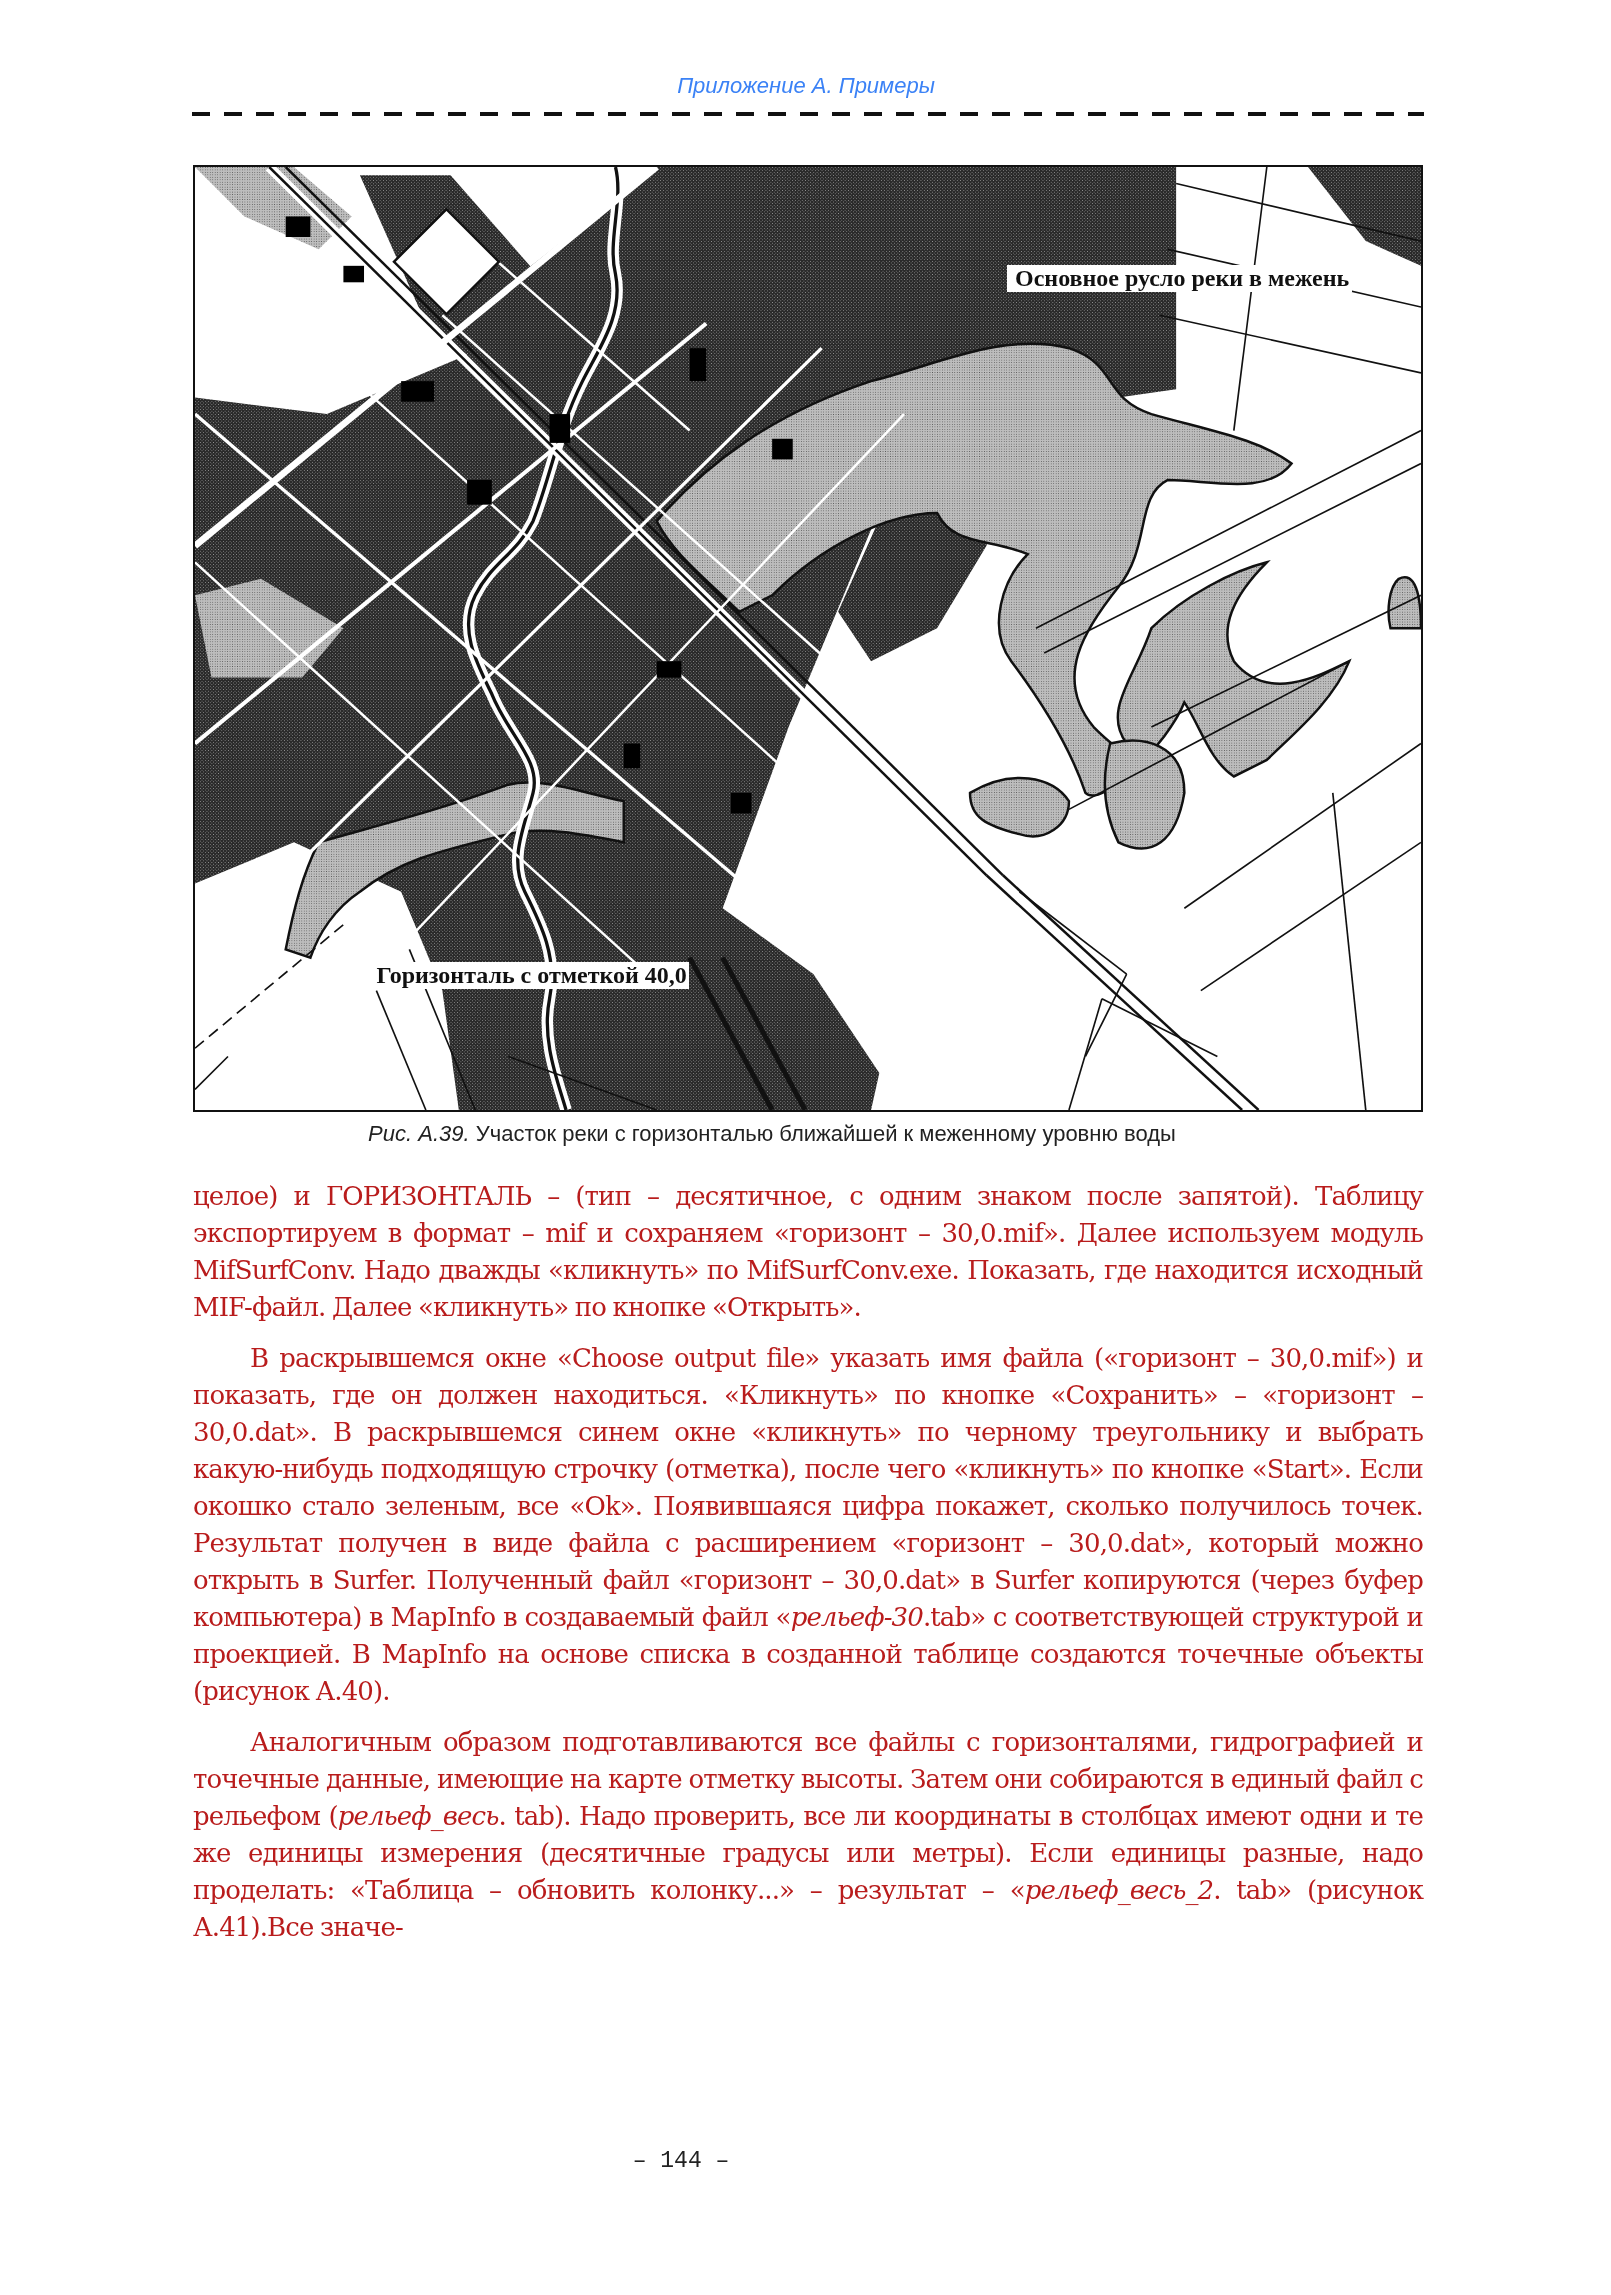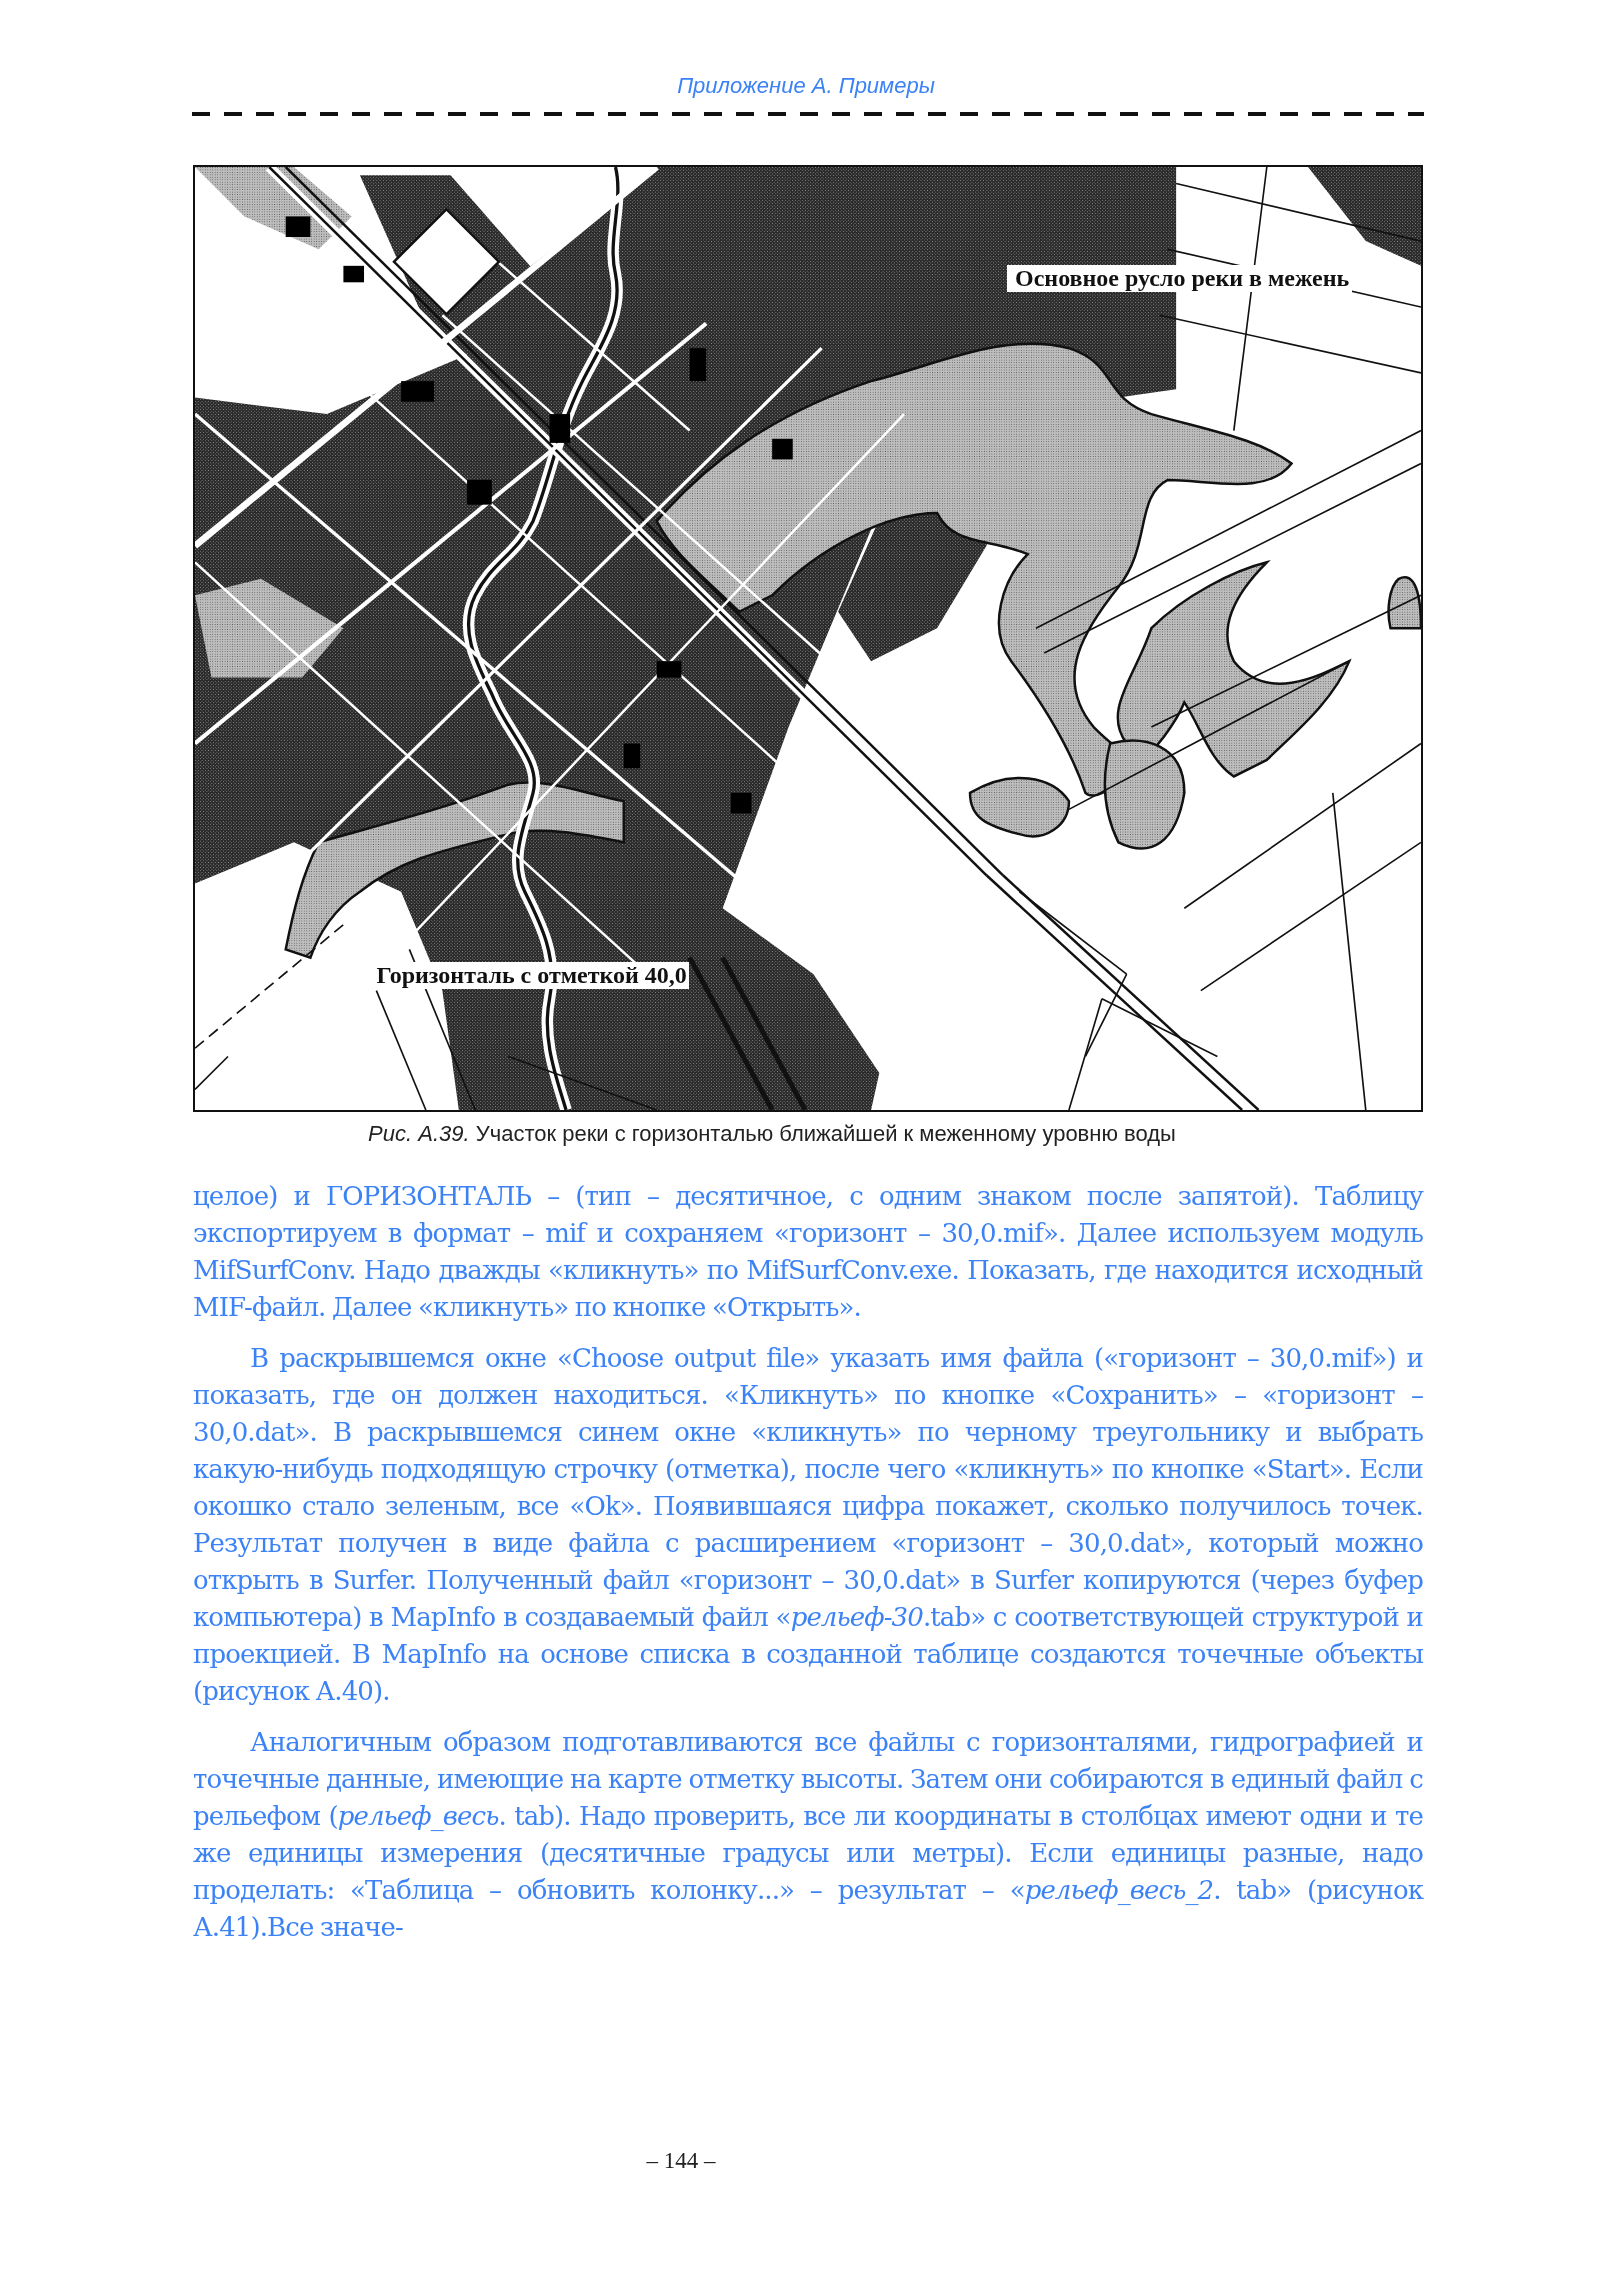--- a/index.html
+++ b/index.html
@@ -23,28 +23,28 @@
     white-space: nowrap;
   }
   .caption {
     position: absolute; left: 0; width: 1544px; top: 1121px; text-align: center;
     font-family: "Liberation Sans", sans-serif; font-size: 22px; color: #222;
   }
   .caption .cap-num { font-style: italic; }
   .body-text {
     position: absolute; left: 193px; width: 1230px; top: 1178px;
     font-family: "DejaVu Serif", serif; font-size: 26px; line-height: 37px;
-    text-align: justify; color: #3b82f6; letter-spacing: -0.9px; word-spacing: -0.8px;
+    text-align: justify; color: #b91c1c; letter-spacing: -0.9px; word-spacing: -0.8px;
   }
   .body-text p { margin: 0; }
   .body-text p.indent { text-indent: 57px; margin-top: 14px; }
   .body-text em { font-style: italic; }
   .page-num {
     position: absolute; left: 0; width: 1362px; top: 2148px; text-align: center;
-    font-family: Liberation Serif, serif; font-size: 23px; color: #222;
+    font-family: Liberation Mono, monospace; font-size: 23px; color: #222;
   }
 </style>
 </head>
 <body>
 
 <div class="running-head">Приложение А. Примеры</div>
 <div class="dash-rule"></div>
 
 <div class="figure">
   <svg viewBox="0 0 1487 1145" preserveAspectRatio="none">

